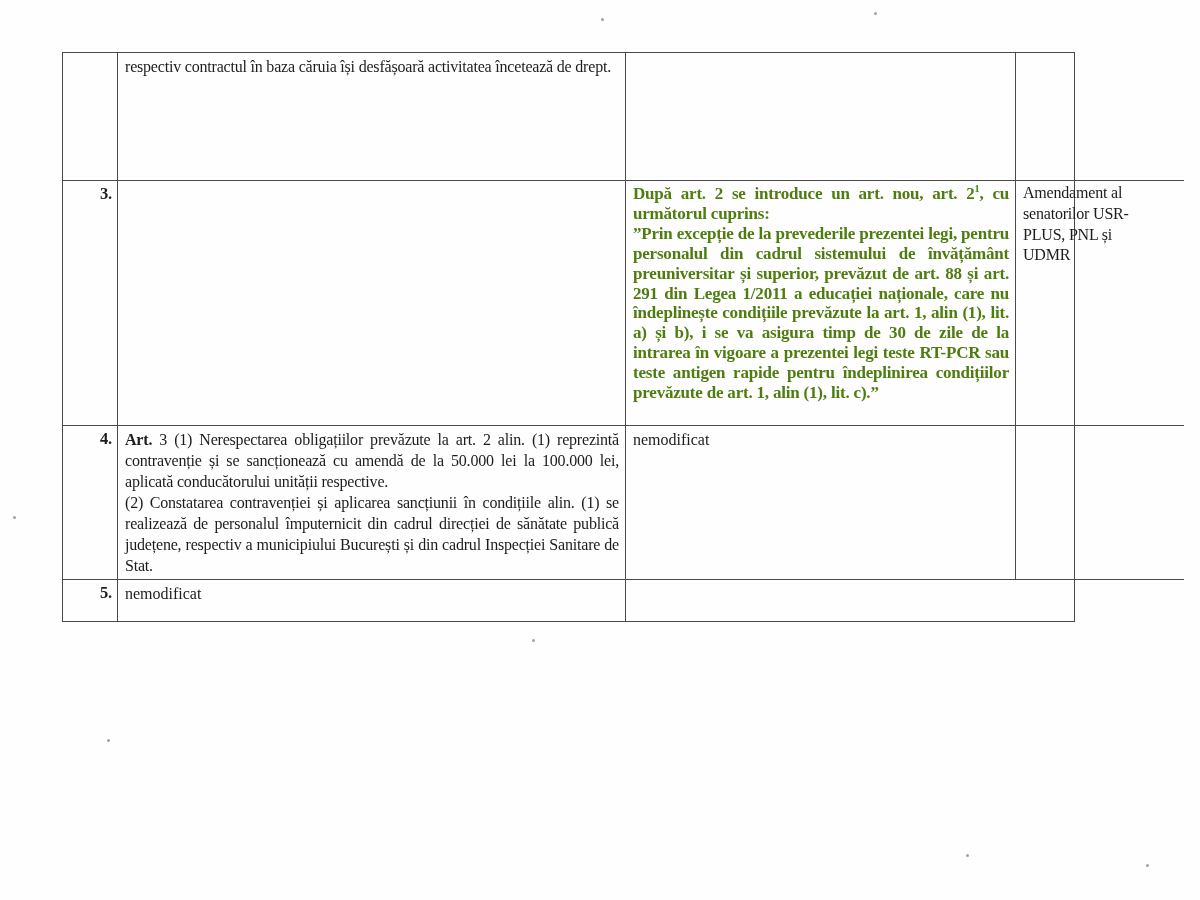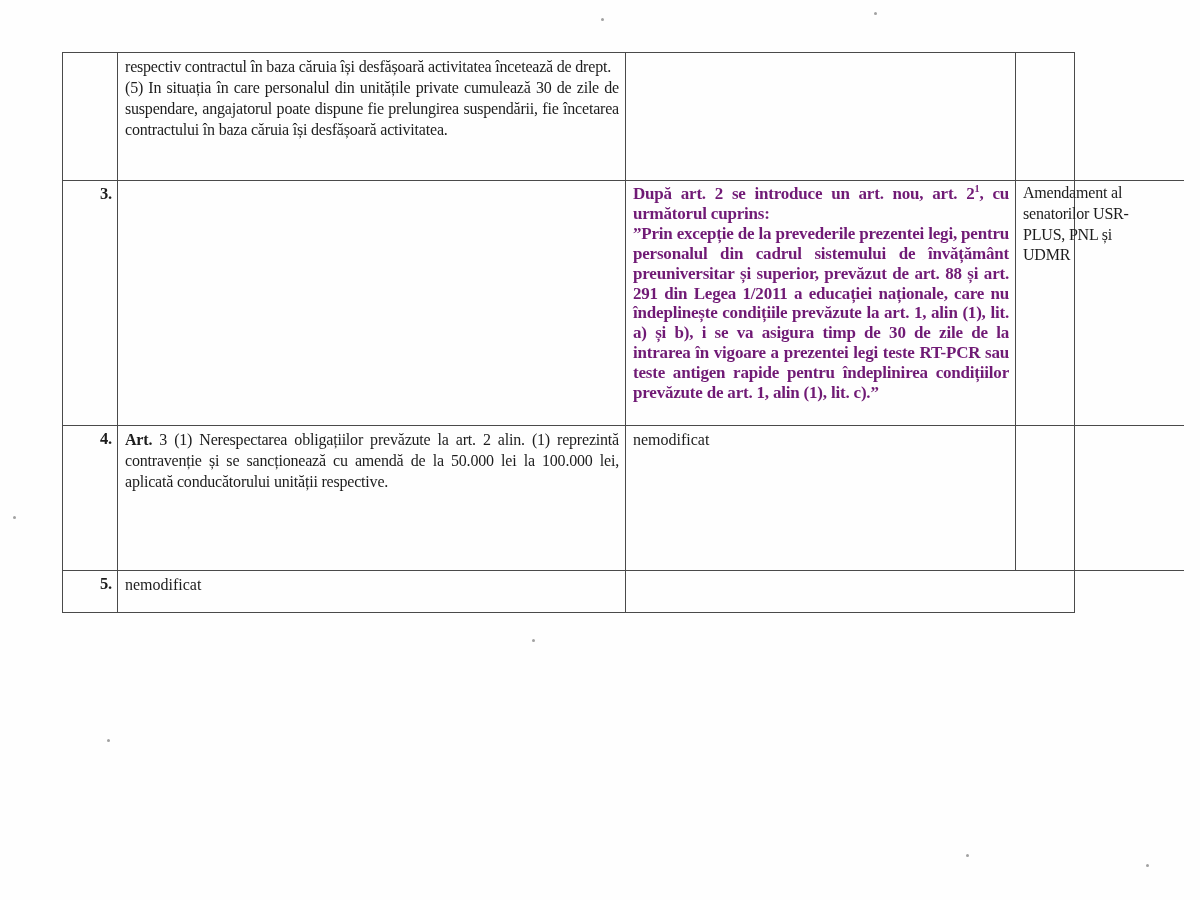--- a/index.html
+++ b/index.html
@@ -58,21 +58,21 @@
     font-size: 16px;
     line-height: 21px;
   }
   .c-amend p { margin: 0; }
   .c-amend .bold-block {
     font-weight: bold;
     font-size: 17px;
     line-height: 19.9px;
     text-align: justify;
     letter-spacing: -0.2px;
-    color: #701a75;
+    color: #4d7c0f;
   }
   .c-attr {
     padding: 2px 38px 2px 7px;
     font-size: 16px;
     line-height: 20.8px;
     letter-spacing: -0.2px;
   }
   .c-attr p { margin: 0; font-family: Liberation Serif, serif; }
   .lead-bold { font-weight: bold; }
   sup.note {
@@ -91,21 +91,20 @@
 </head>
 <body>
 
 <div class="page">
 
   <div class="amendments-table">
 
     <div class="cell c-num"></div>
     <div class="cell c-law">
       <p>respectiv contractul în baza căruia își desfășoară activitatea încetează de drept.</p>
-      <p>(5) In situația în care personalul din unitățile private cumulează 30 de zile de suspendare, angajatorul poate dispune fie prelungirea suspendării, fie încetarea contractului în baza căruia își desfășoară activitatea.</p>
     </div>
     <div class="cell c-amend"></div>
     <div class="cell c-attr last-col"></div>
 
     <div class="cell c-num">
       <span>3.</span>
     </div>
     <div class="cell c-law"></div>
     <div class="cell c-amend">
       <p class="bold-block"><span>După art. 2 se introduce un art. nou, art. 2</span><sup class="note">1</sup><span>, cu următorul cuprins:</span></p>
@@ -113,20 +112,21 @@
     </div>
     <div class="cell c-attr last-col">
       <p>Amendament al senatorilor USR-PLUS, PNL și UDMR</p>
     </div>
 
     <div class="cell c-num">
       <span>4.</span>
     </div>
     <div class="cell c-law">
       <p><b class="lead-bold">Art.</b><span> 3 (1) Nerespectarea obligațiilor prevăzute la art. 2 alin. (1) reprezintă contravenție și se sancționează cu amendă de la 50.000 lei la 100.000 lei, aplicată conducătorului unității respective.</span></p>
+      <p>(2) Constatarea contravenției și aplicarea sancțiunii în condițiile alin. (1) se realizează de personalul împuternicit din cadrul direcției de sănătate publică județene, respectiv a municipiului București și din cadrul Inspecției Sanitare de Stat.</p>
     </div>
     <div class="cell c-amend">
       <p>nemodificat</p>
     </div>
     <div class="cell c-attr last-col"></div>
 
     <div class="cell c-num last-row">
       <span>5.</span>
     </div>
     <div class="cell c-amend last-row">

